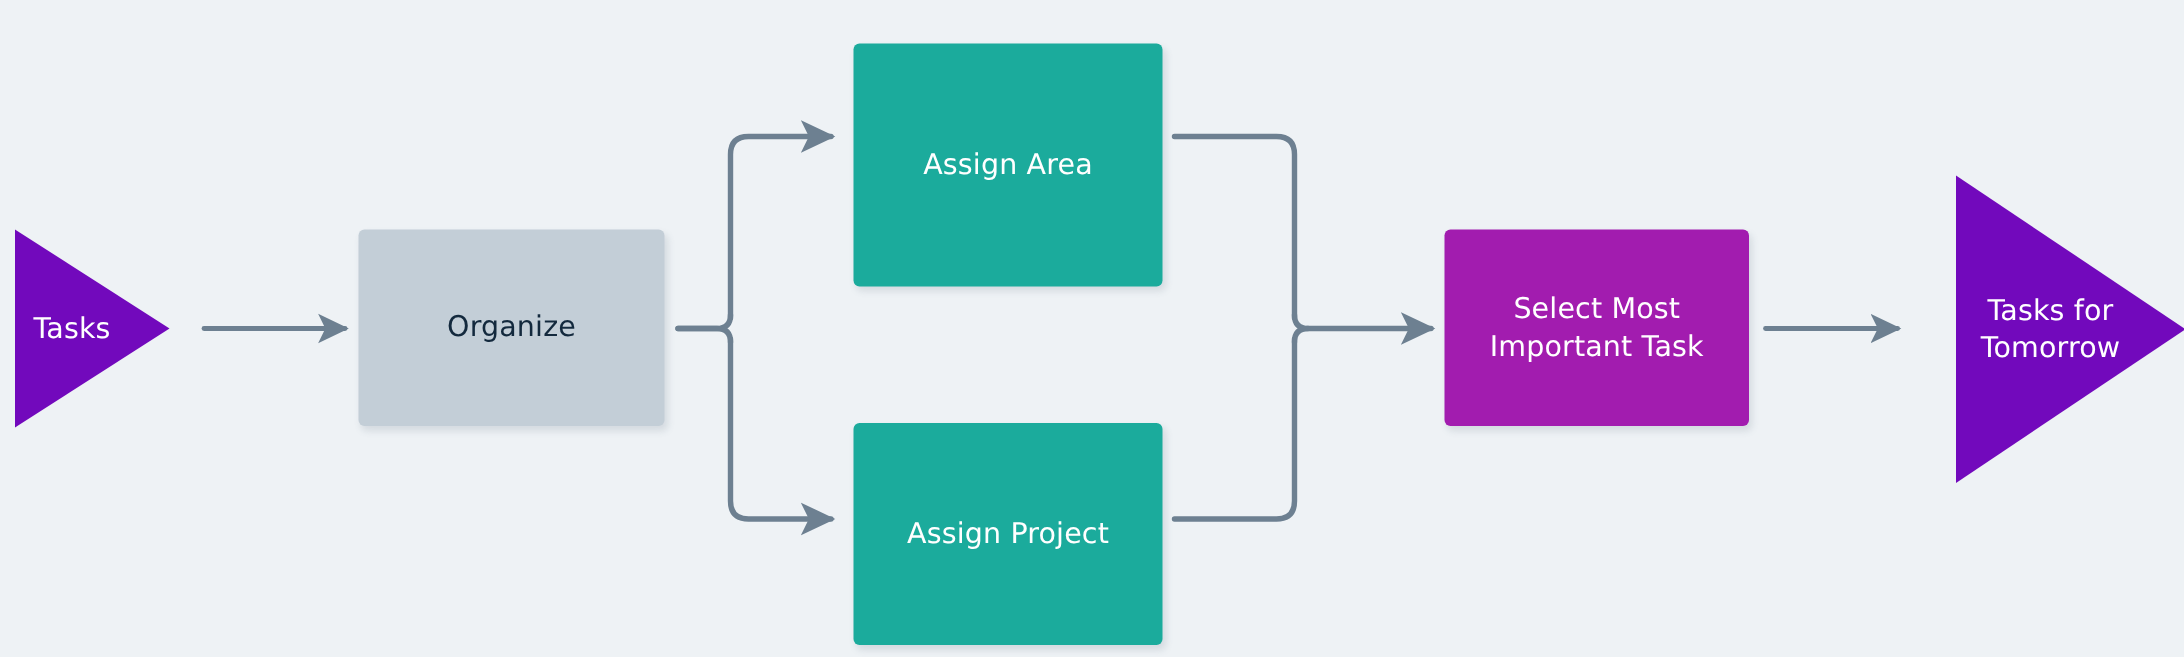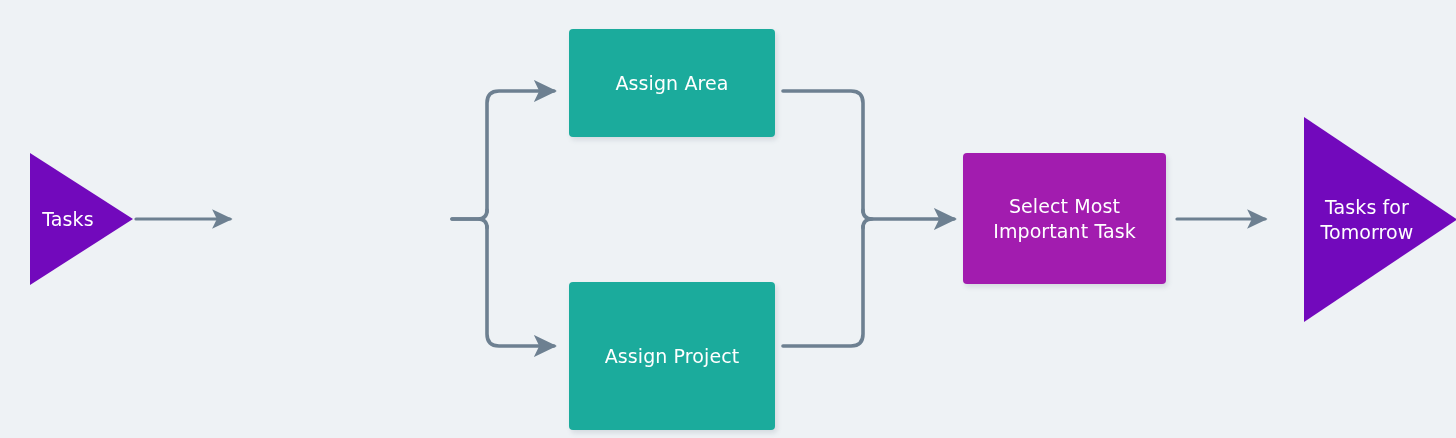--- a/index.html
+++ b/index.html
@@ -86,29 +86,32 @@
     <path d="M783,91 H851 Q863,91 863,103 V212" fill="none" stroke="#6d8091" stroke-width="3.6" stroke-linecap="round"></path>
 
     <path d="M783,346 H851 Q863,346 863,334 V226" fill="none" stroke="#6d8091" stroke-width="3.6" stroke-linecap="round"></path>
 
     <path d="M863,210 Q863,219 872,219 H954" fill="none" stroke="#6d8091" stroke-width="3.6" stroke-linecap="round" marker-end="url(#arrowhead)"></path>
     <path d="M863,228 Q863,219 872,219" fill="none" stroke="#6d8091" stroke-width="3.6" stroke-linecap="round"></path>
 
     <line x1="1177" y1="219" x2="1265" y2="219" stroke="#6d8091" stroke-width="3.2" stroke-linecap="round" marker-end="url(#arrowhead)"></line>
   </svg>
 
-  <div class="tri-wrap" style="left:30px; top:153px; width:103px; height:132px;">
+  <div class="tri-wrap" style="left:10px; top:153px; width:103px; height:132px;">
     <svg class="tri-svg" width="103" height="132" viewBox="0 0 103 132">
       <polygon points="0,0 103,66 0,132" fill="#7209bc"></polygon>
     </svg>
     <div class="tri-label label" style="left:0; top:0; width:76px; height:132px; color:#ffffff; font-size:19px;">Tasks</div>
   </div>
 
+  <div class="node box" style="left:239px; top:153px; width:204px; height:131px; background:#c3ced7;">
+    <span class="label" style="color:#13293d; font-size:19px;">Organize</span>
+  </div>
 
-  <div class="node box" style="left:569px; top:29px; width:206px; height:108px; background:#1bab9c;">
+  <div class="node box" style="left:569px; top:29px; width:206px; height:162px; background:#1bab9c;">
     <span class="label" style="color:#ffffff; font-size:19px;">Assign Area</span>
   </div>
 
   <div class="node box" style="left:569px; top:282px; width:206px; height:148px; background:#1bab9c;">
     <span class="label" style="color:#ffffff; font-size:19px;">Assign Project</span>
   </div>
 
   <div class="node box" style="left:963px; top:153px; width:203px; height:131px; background:#a21caf;">
     <span class="label" style="color:#ffffff; font-size:19px;">Select Most
 Important Task</span>

